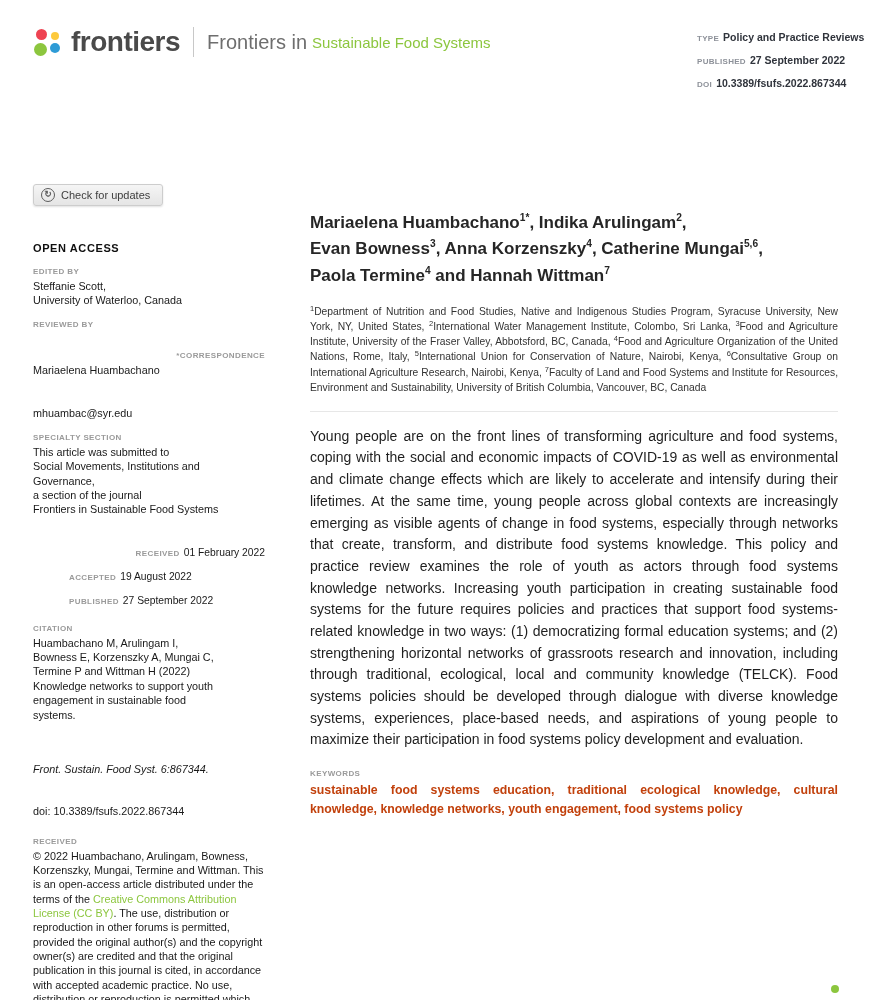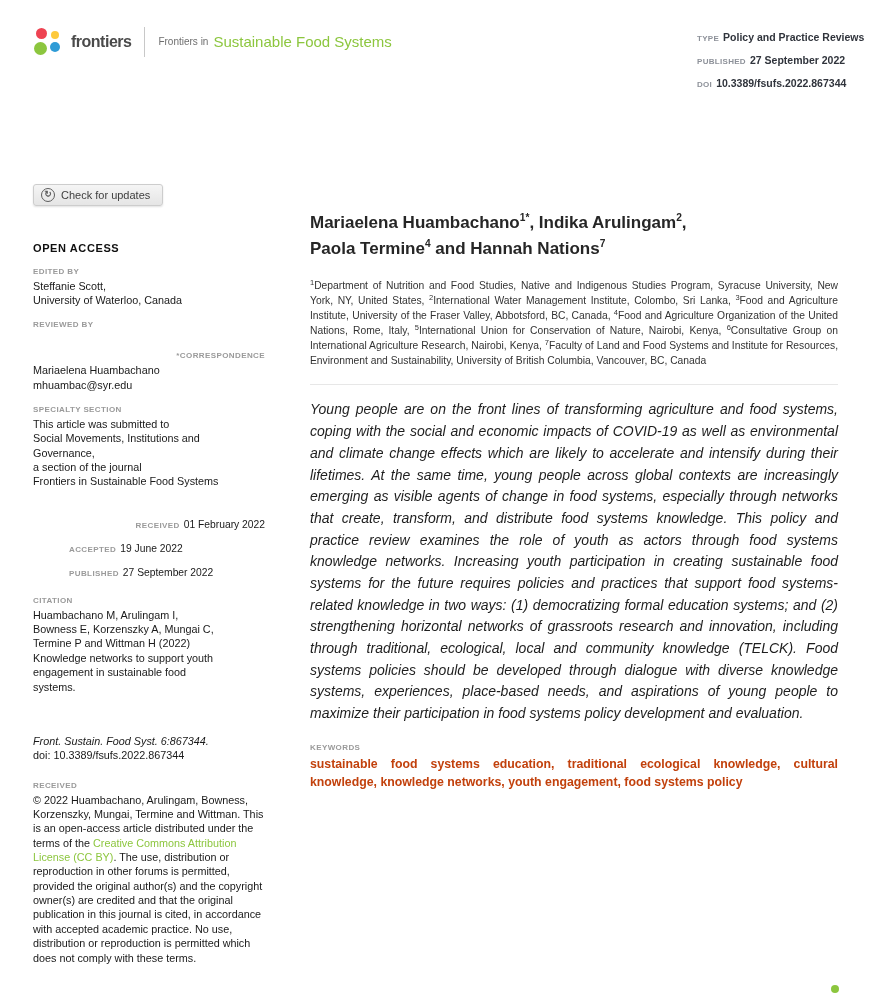--- a/index.html
+++ b/index.html
@@ -8,23 +8,23 @@
   .page { position:absolute; inset:0; overflow:hidden; background:#fff; }
 
   
   .brand { position:absolute; left:33px; top:26px; display:flex; align-items:center; }
   .logo { position:relative; width:30px; height:31px; margin-right:8px; flex:0 0 auto; }
   .logo i { position:absolute; border-radius:50%; display:block; }
   .d1 { width:11px; height:11px; left:3px; top:2px; background:#ee4352; }
   .d2 { width:8px;  height:8px;  left:18px; top:5px; background:#fdc93c; }
   .d3 { width:13px; height:13px; left:1px; top:16px; background:#8cc63e; }
   .d4 { width:10px; height:10px; left:17px; top:16px; background:#2e9bd6; }
-  .logo-text { font-size:16px; font-weight:bold; color:#4a4a4a; letter-spacing:-0.5px; margin-right:13px; }
+  .logo-text { font-size:28px; font-weight:bold; color:#4a4a4a; letter-spacing:-0.5px; margin-right:13px; }
   .vdiv { width:1px; height:30px; background:#c8c8c8; margin-right:13px; }
-  .journal-prefix { font-size:10px; color:#6e6e6e; margin-right:5px; white-space:nowrap; }
+  .journal-prefix { font-size:20px; color:#6e6e6e; margin-right:5px; white-space:nowrap; }
   .journal-name { font-size:15px; color:#8cc63e; white-space:nowrap; cursor:pointer; }
 
   .meta { position:absolute; left:697px; top:26px; }
   .meta-row { margin-bottom:3px; line-height:1.25; white-space:nowrap; }
   .meta-label { font-size:8px; font-weight:bold; color:#8d9199; letter-spacing:.3px; margin-right:4px; }
   .meta-value { font-size:10.5px; font-weight:bold; color:#30343c; }
 
   
   .sidebar { position:absolute; left:33px; top:183px; width:232px; }
   .check-btn { display:inline-flex; align-items:center; gap:6px; background:linear-gradient(#f5f5f5,#e5e5e5);
@@ -37,31 +37,31 @@
   .slabel { font-size:8px; font-weight:bold; color:#9a9a9a; letter-spacing:.4px; margin-top:13px; margin-bottom:3px; }
   .mt-lg { margin-top:22px;text-align:right; }
   .mt-md { margin-top:18px; }
   .sbody { font-size:10.8px; line-height:1.33; color:#191919; white-space:pre-line; }
   .sbody.inline-wrap { white-space:normal; }
   .italic { font-style:italic;margin-top:40px; }
   .sdate { line-height:1.5; white-space:nowrap; }
   .slabel-inline { font-size:8px; font-weight:bold; color:#9a9a9a; letter-spacing:.4px; margin-right:4px;padding-left:36px; }
   .sdate-val { font-size:10.3px; color:#191919; }
   .green-link { color:#8cc63e; text-decoration:none; cursor:pointer; }
-  .link-text { cursor:pointer; }
+  .link-text { cursor:pointer;margin-top:28px; }
 
   
   .article { position:absolute; left:310px; top:181px; width:528px; }
   .title { font-size:29px; font-weight:600; line-height:1.31; color:#1b1b1b; letter-spacing:-.2px; white-space:pre-line; }
   .authors { margin-top:29px; font-size:17px; font-weight:600; color:#262626; line-height:1.55; }
   sup { font-size:60%; vertical-align:super; line-height:0; }
   .affils { margin-top:15px; font-size:10.3px; line-height:1.47; color:#333333; text-align:justify; }
   .affils sup { font-size:7.5px; }
   .rule { margin-top:16px; border-top:1px solid #e7e7e7; }
-  .abstract { margin-top:14px; font-size:14px; line-height:1.55; color:#1e1e1e; text-align:justify;font-style:italic; }
+  .abstract { margin-top:14px; font-size:14px; line-height:1.55; color:#1e1e1e; text-align:justify; }
   .kw-label { margin-top:18px; }
   .keywords { margin-top:3px; font-size:12.3px; font-weight:bold; line-height:1.5; color:#c2410c; text-align:justify; }
 
   .footer-dot { position:absolute; left:831px; top:985px; width:8px; height:8px; border-radius:50%; background:#8cc63e; }
 </style>
 </head>
 <body>
 
 <div class="page">
 
@@ -103,42 +103,43 @@
     <div class="sbody link-text">mhuambac@syr.edu</div>
 
     <div class="slabel">SPECIALTY SECTION</div>
     <div class="sbody">This article was submitted to
 Social Movements, Institutions and
 Governance,
 a section of the journal
 Frontiers in Sustainable Food Systems</div>
 
     <div class="sdate mt-lg"><span class="slabel-inline">RECEIVED</span><span class="sdate-val">01 February 2022</span></div>
-    <div class="sdate"><span class="slabel-inline">ACCEPTED</span><span class="sdate-val">19 June 2022</span></div>
+    <div class="sdate"><span class="slabel-inline">ACCEPTED</span><span class="sdate-val">19 August 2022</span></div>
     <div class="sdate"><span class="slabel-inline">PUBLISHED</span><span class="sdate-val">27 September 2022</span></div>
 
     <div class="slabel">CITATION</div>
     <div class="sbody">Huambachano M, Arulingam I,
 Bowness E, Korzenszky A, Mungai C,
 Termine P and Wittman H (2022)
 Knowledge networks to support youth
 engagement in sustainable food
 systems.</div>
     <div class="sbody italic">Front. Sustain. Food Syst. 6:867344.</div>
     <div class="sbody link-text">doi: 10.3389/fsufs.2022.867344</div>
 
     <div class="slabel mt-md">RECEIVED</div>
     <div class="sbody inline-wrap"><span>© 2022 Huambachano, Arulingam, Bowness, Korzenszky, Mungai, Termine and Wittman. This is an open-access article distributed under the terms of the </span><a class="green-link">Creative Commons Attribution License (CC BY)</a><span>. The use, distribution or reproduction in other forums is permitted, provided the original author(s) and the copyright owner(s) are credited and that the original publication in this journal is cited, in accordance with accepted academic practice. No use, distribution or reproduction is permitted which does not comply with these terms.</span></div>
   </aside>
 
   <main class="article">
 
     <div class="authors">
       <div><span>Mariaelena Huambachano</span><sup>1*</sup><span>,  </span><span>Indika Arulingam</span><sup>2</sup><span>,</span></div>
-      <div><span>Paola Termine</span><sup>4</sup><span> and </span><span>Hannah Nations</span><sup>7</sup><span></span></div>
+      <div><span>Evan Bowness</span><sup>3</sup><span>, </span><span>Anna Korzenszky</span><sup>4</sup><span>, </span><span>Catherine Mungai</span><sup>5,6</sup><span>,</span></div>
+      <div><span>Paola Termine</span><sup>4</sup><span> and </span><span>Hannah Wittman</span><sup>7</sup><span></span></div>
     </div>
 
     <p class="affils"><sup>1</sup><span>Department of Nutrition and Food Studies, Native and Indigenous Studies Program, Syracuse University, New York, NY, United States, </span><sup>2</sup><span>International Water Management Institute, Colombo, Sri Lanka, </span><sup>3</sup><span>Food and Agriculture Institute, University of the Fraser Valley, Abbotsford, BC, Canada, </span><sup>4</sup><span>Food and Agriculture Organization of the United Nations, Rome, Italy, </span><sup>5</sup><span>International Union for Conservation of Nature, Nairobi, Kenya, </span><sup>6</sup><span>Consultative Group on International Agriculture Research, Nairobi, Kenya, </span><sup>7</sup><span>Faculty of Land and Food Systems and Institute for Resources, Environment and Sustainability, University of British Columbia, Vancouver, BC, Canada</span></p>
 
     <div class="rule"></div>
 
     <p class="abstract">Young people are on the front lines of transforming agriculture and food systems, coping with the social and economic impacts of COVID-19 as well as environmental and climate change effects which are likely to accelerate and intensify during their lifetimes. At the same time, young people across global contexts are increasingly emerging as visible agents of change in food systems, especially through networks that create, transform, and distribute food systems knowledge. This policy and practice review examines the role of youth as actors through food systems knowledge networks. Increasing youth participation in creating sustainable food systems for the future requires policies and practices that support food systems-related knowledge in two ways: (1) democratizing formal education systems; and (2) strengthening horizontal networks of grassroots research and innovation, including through traditional, ecological, local and community knowledge (TELCK). Food systems policies should be developed through dialogue with diverse knowledge systems, experiences, place-based needs, and aspirations of young people to maximize their participation in food systems policy development and evaluation.</p>
 
     <div class="slabel kw-label">KEYWORDS</div>
     <p class="keywords">sustainable food systems education, traditional ecological knowledge, cultural knowledge, knowledge networks, youth engagement, food systems policy</p>

